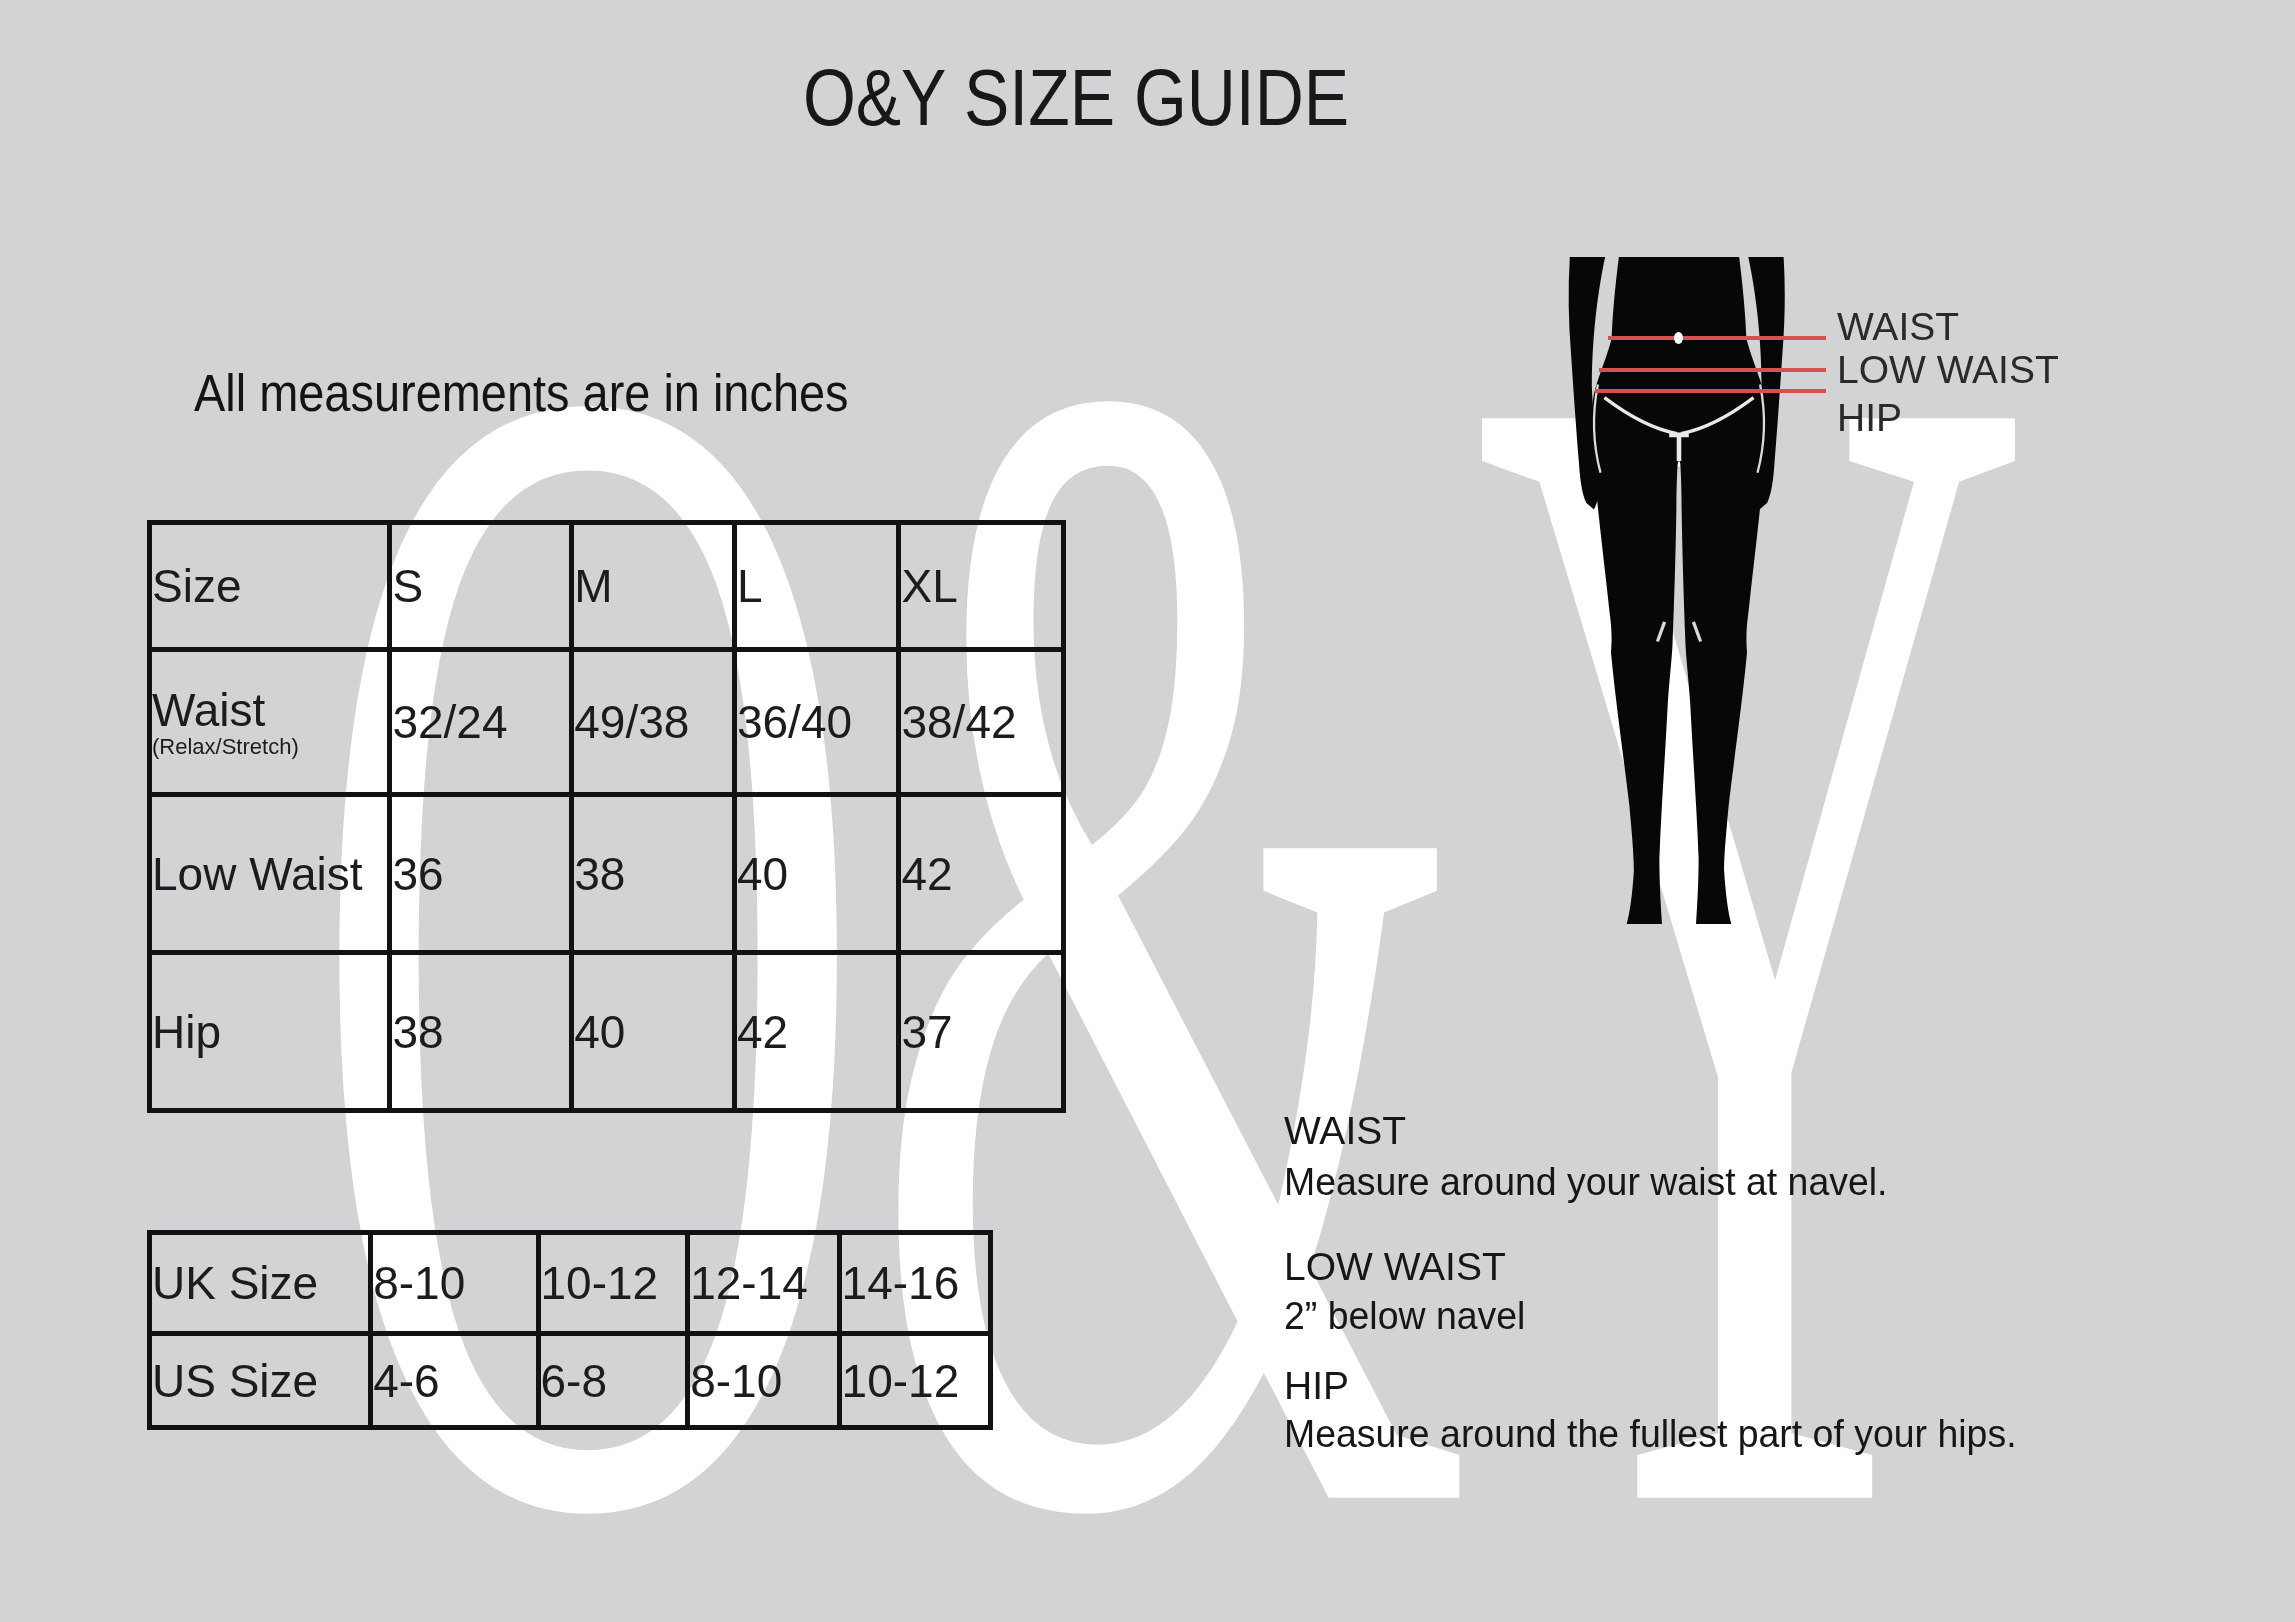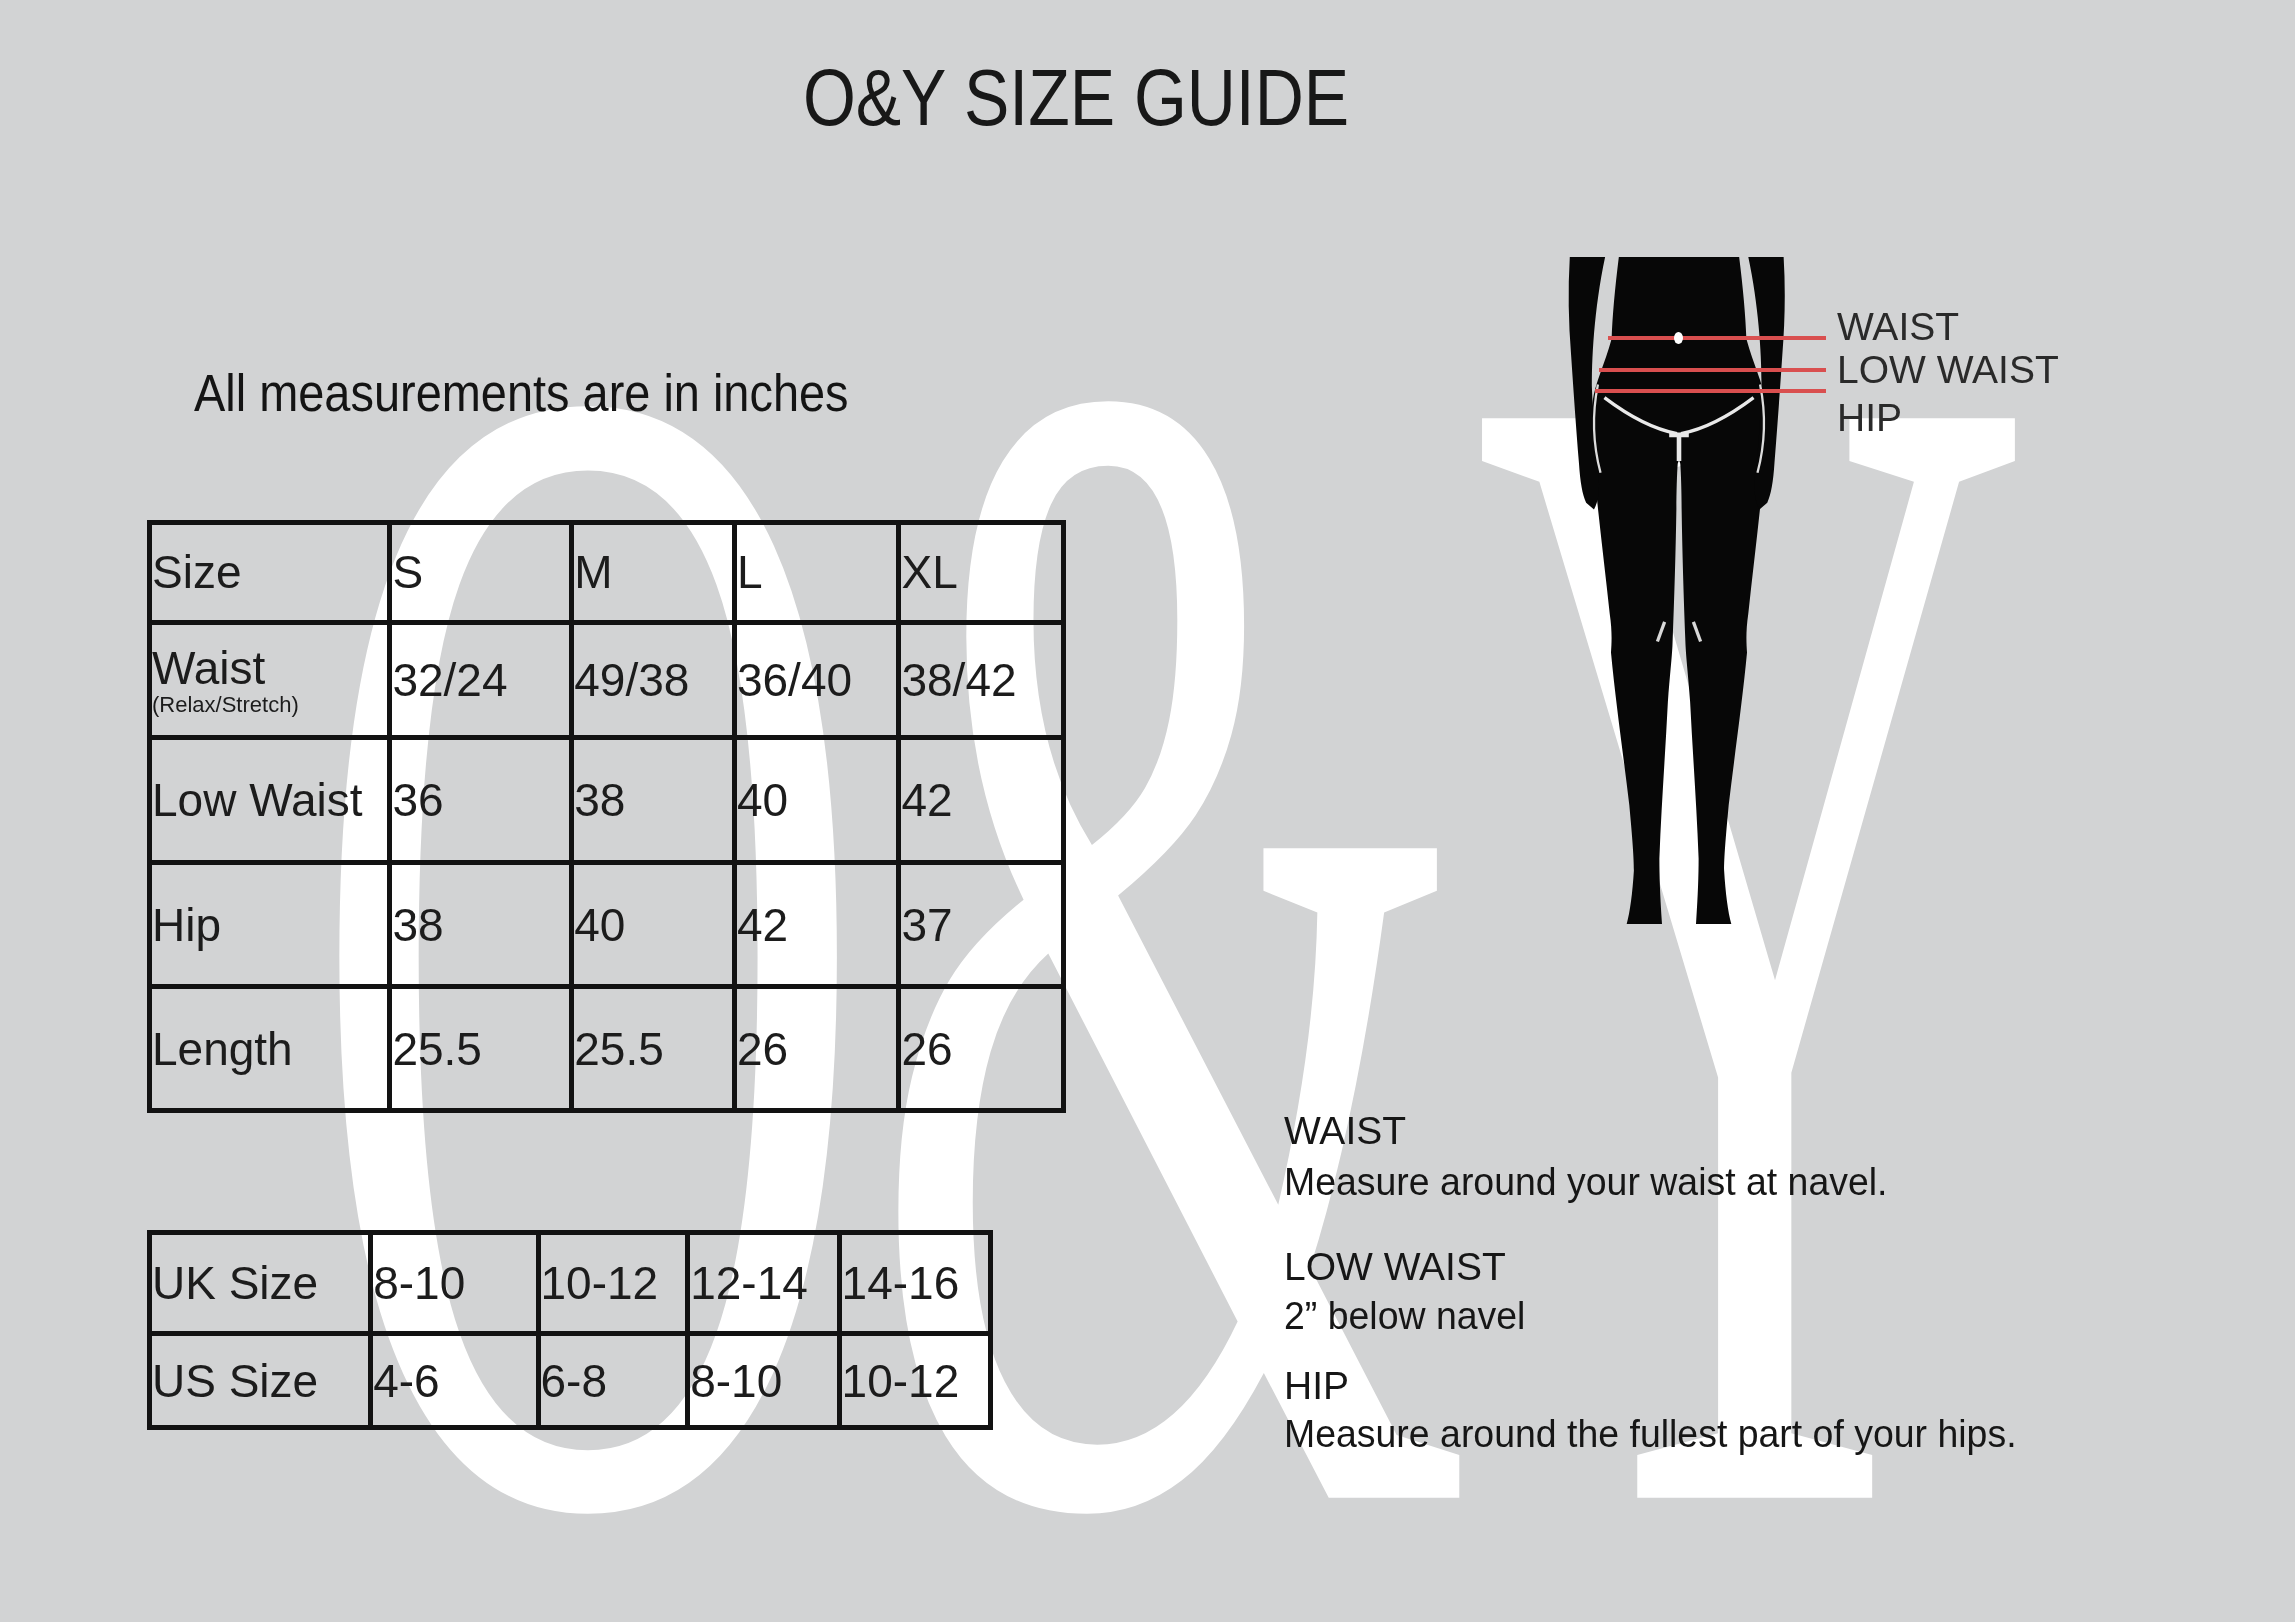--- a/index.html
+++ b/index.html
@@ -133,27 +133,20 @@
       <td>38</td>
       <td>40</td>
       <td>42</td>
     </tr>
     <tr style="height:21.2%">
       <td>Hip</td>
       <td>38</td>
       <td>40</td>
       <td>42</td>
       <td>37</td>
-    </tr>
-    <tr style="height:21%">
-      <td>Length</td>
-      <td>25.5</td>
-      <td>25.5</td>
-      <td>26</td>
-      <td>26</td>
     </tr>
   </tbody>
     </table>
 
   <table class="size-table conversion-table">
     <colgroup>
       <col style="width:26.3%">
         <col style="width:19.9%">
         <col style="width:17.8%">
         <col style="width:18%">

